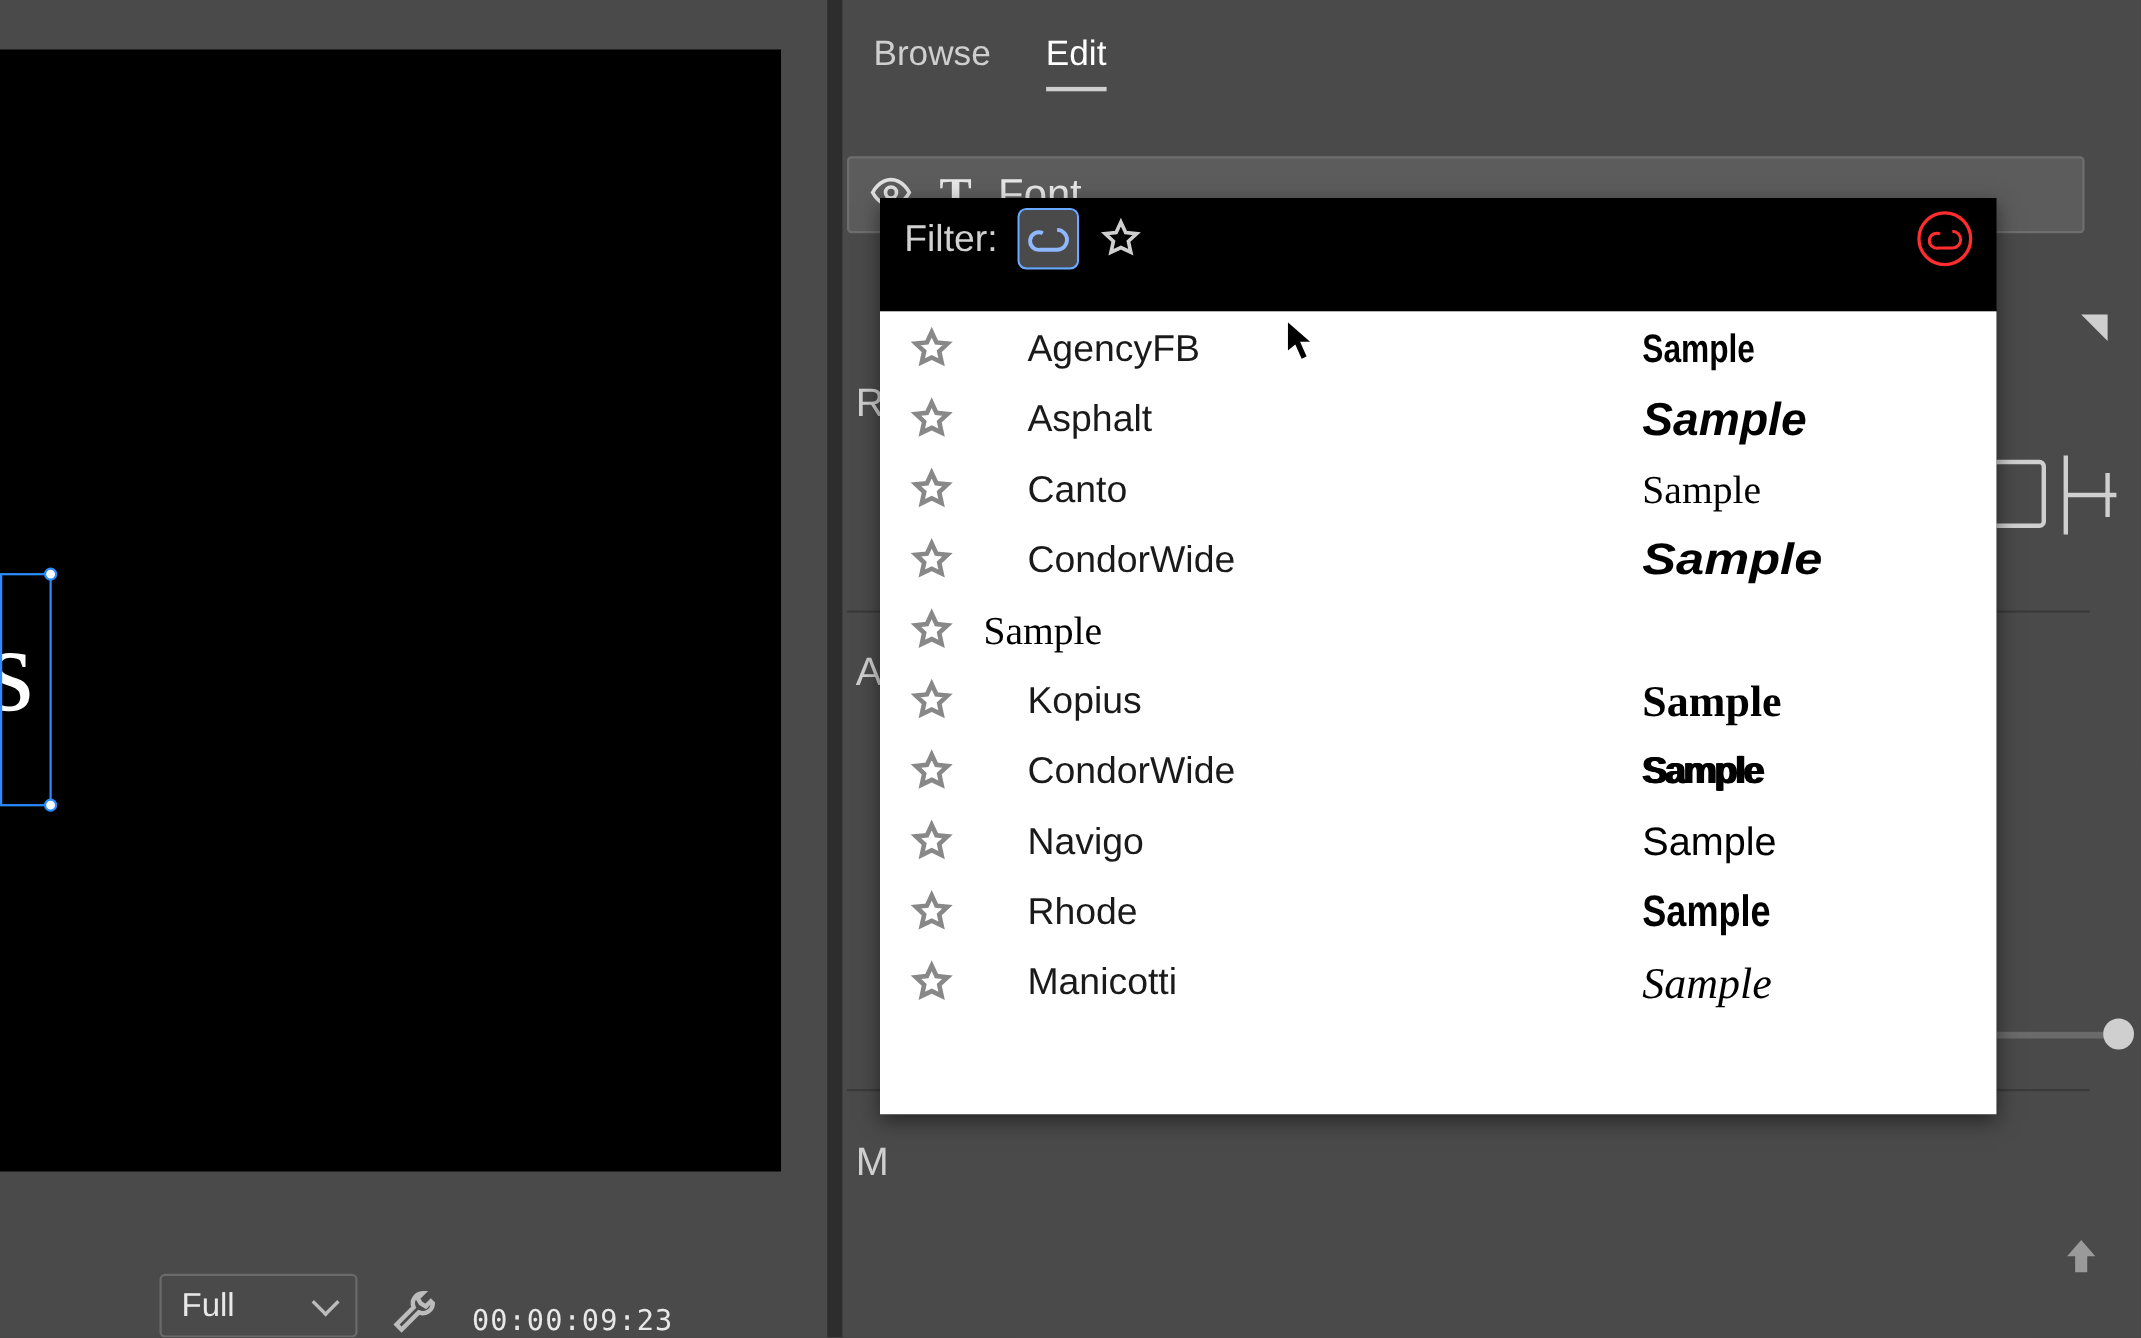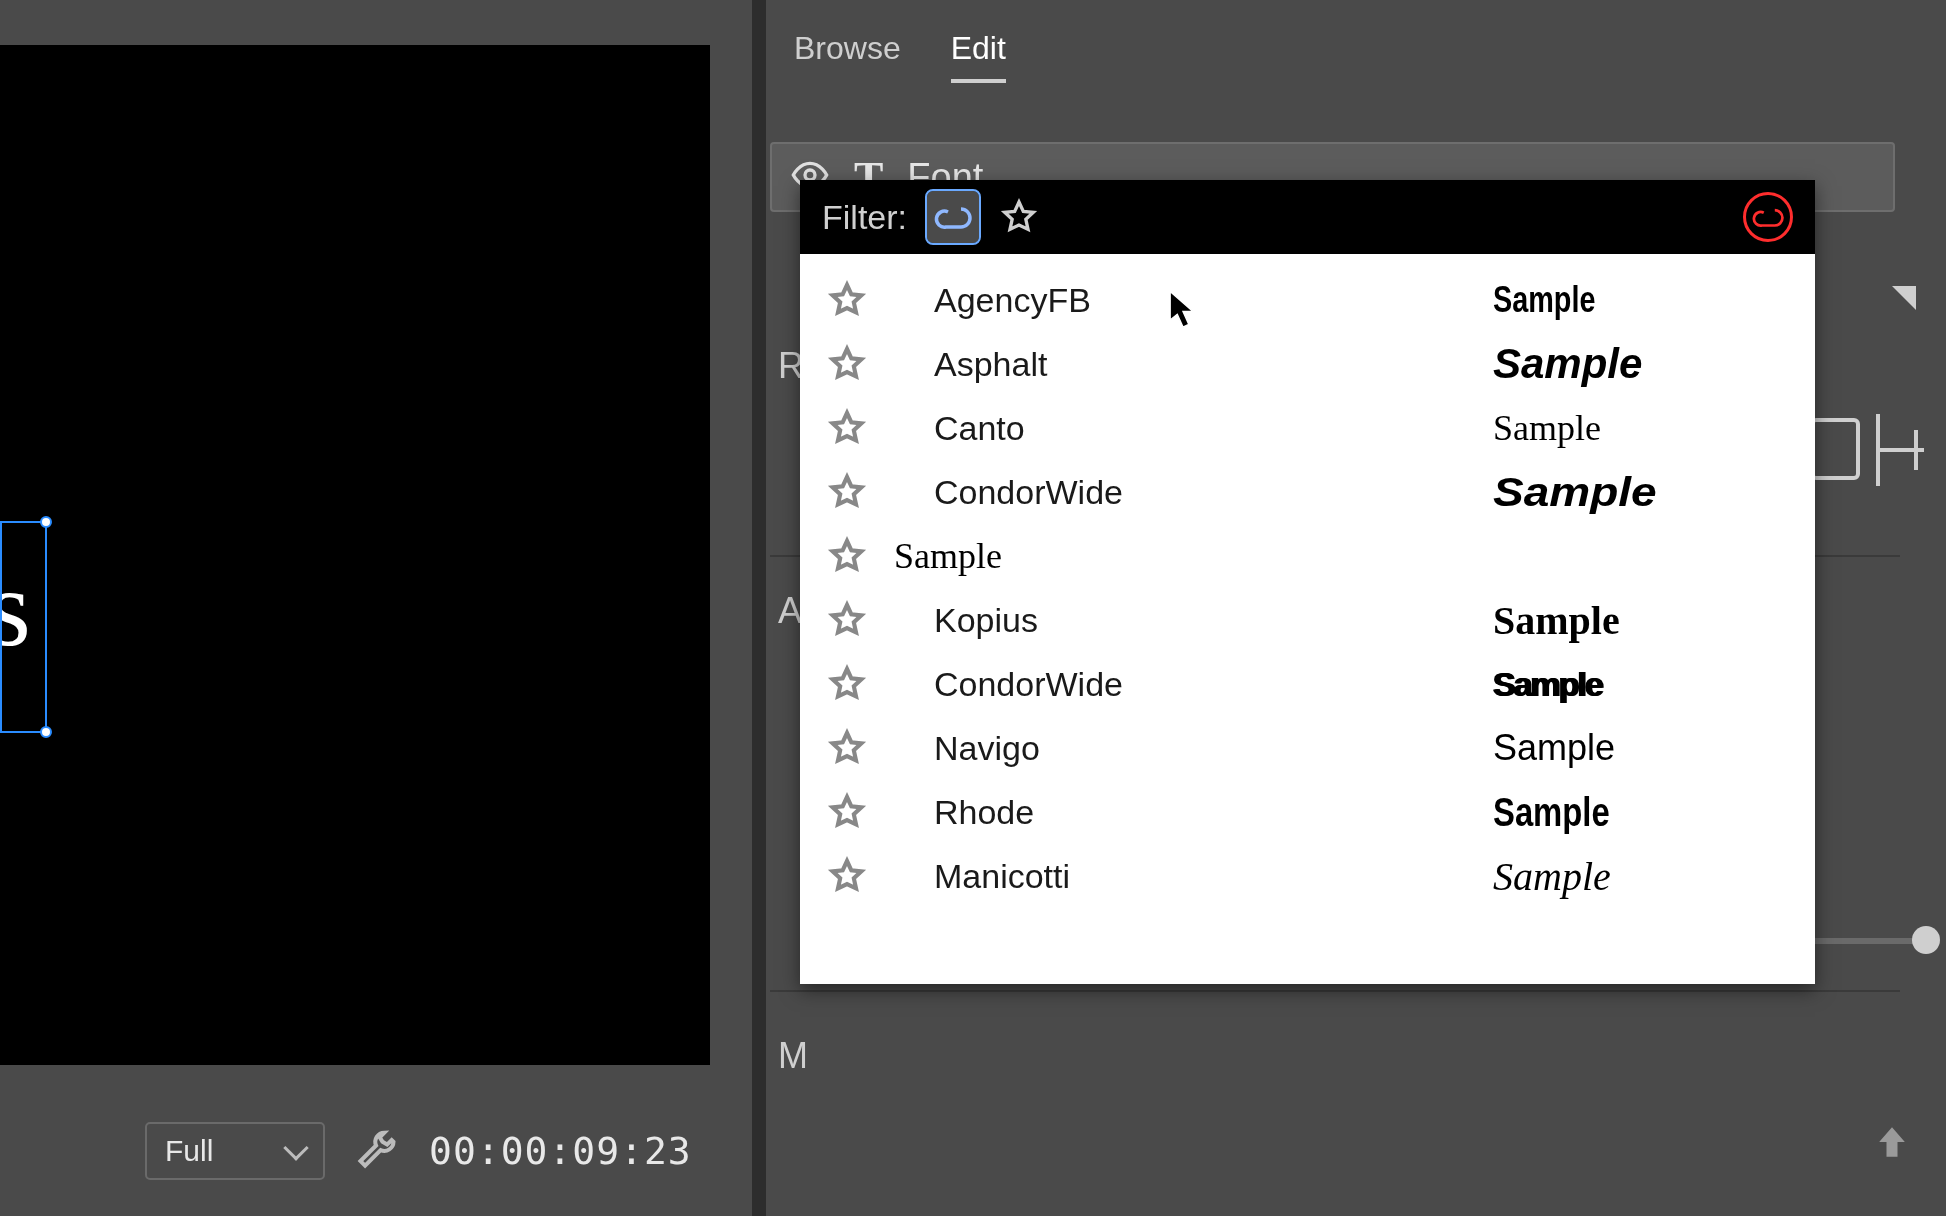--- a/index.html
+++ b/index.html
@@ -57,21 +57,21 @@
   }
 
   
   .footer-row {
     position: absolute;
     left: 0;
     bottom: 0;
     width: 750px;
     height: 130px;
     display: flex;
-    align-items: center;
+    align-items: flex-end;
     gap: 30px;
     padding-left: 145px;
     color: #e8e8e8;
   }
   .res-dropdown {
     width: 180px;
     height: 58px;
     border: 2px solid #6a6a6a;
     border-radius: 5px;
     display: flex;
@@ -81,21 +81,21 @@
     font-size: 30px;
     color: #e8e8e8;
   }
   .chev { width: 18px; height: 18px; border-right: 3px solid #bcbcbc; border-bottom: 3px solid #bcbcbc; transform: rotate(45deg); margin-top: -6px; }
   .wrench {
     width: 44px; height: 44px; display: flex; align-items: center; justify-content: center;
   }
   .wrench svg { width: 44px; height: 44px; }
   .timecode {
     font-family: "Lucida Console", Monaco, monospace;
-    font-size: 38px;
+    font-size: 26px;
     color: #e8e8e8;
     letter-spacing: 1px;
   }
 
   
   .vdivider {
     position: absolute;
     left: 752px;
     top: 0;
     width: 14px;
@@ -253,21 +253,22 @@
   .cc-logo {
     width: 50px; height: 50px; border-radius: 25px;
     border: 3px solid #ff2d2d;
     display: flex; align-items: center; justify-content: center;
   }
   .cc-logo svg { width: 34px; height: 24px; }
 
   .font-list {
     background: #fff;
     min-height: 730px;
-    padding-top: 14px;
+    padding-top: 2px;
+    margin-top: 29px;
   }
   .font-row {
     display: grid;
     grid-template-columns: 94px 1fr 300px;
     align-items: center;
     height: 64px;
     padding-right: 22px;
     cursor: pointer;
   }
   .font-row .star {

